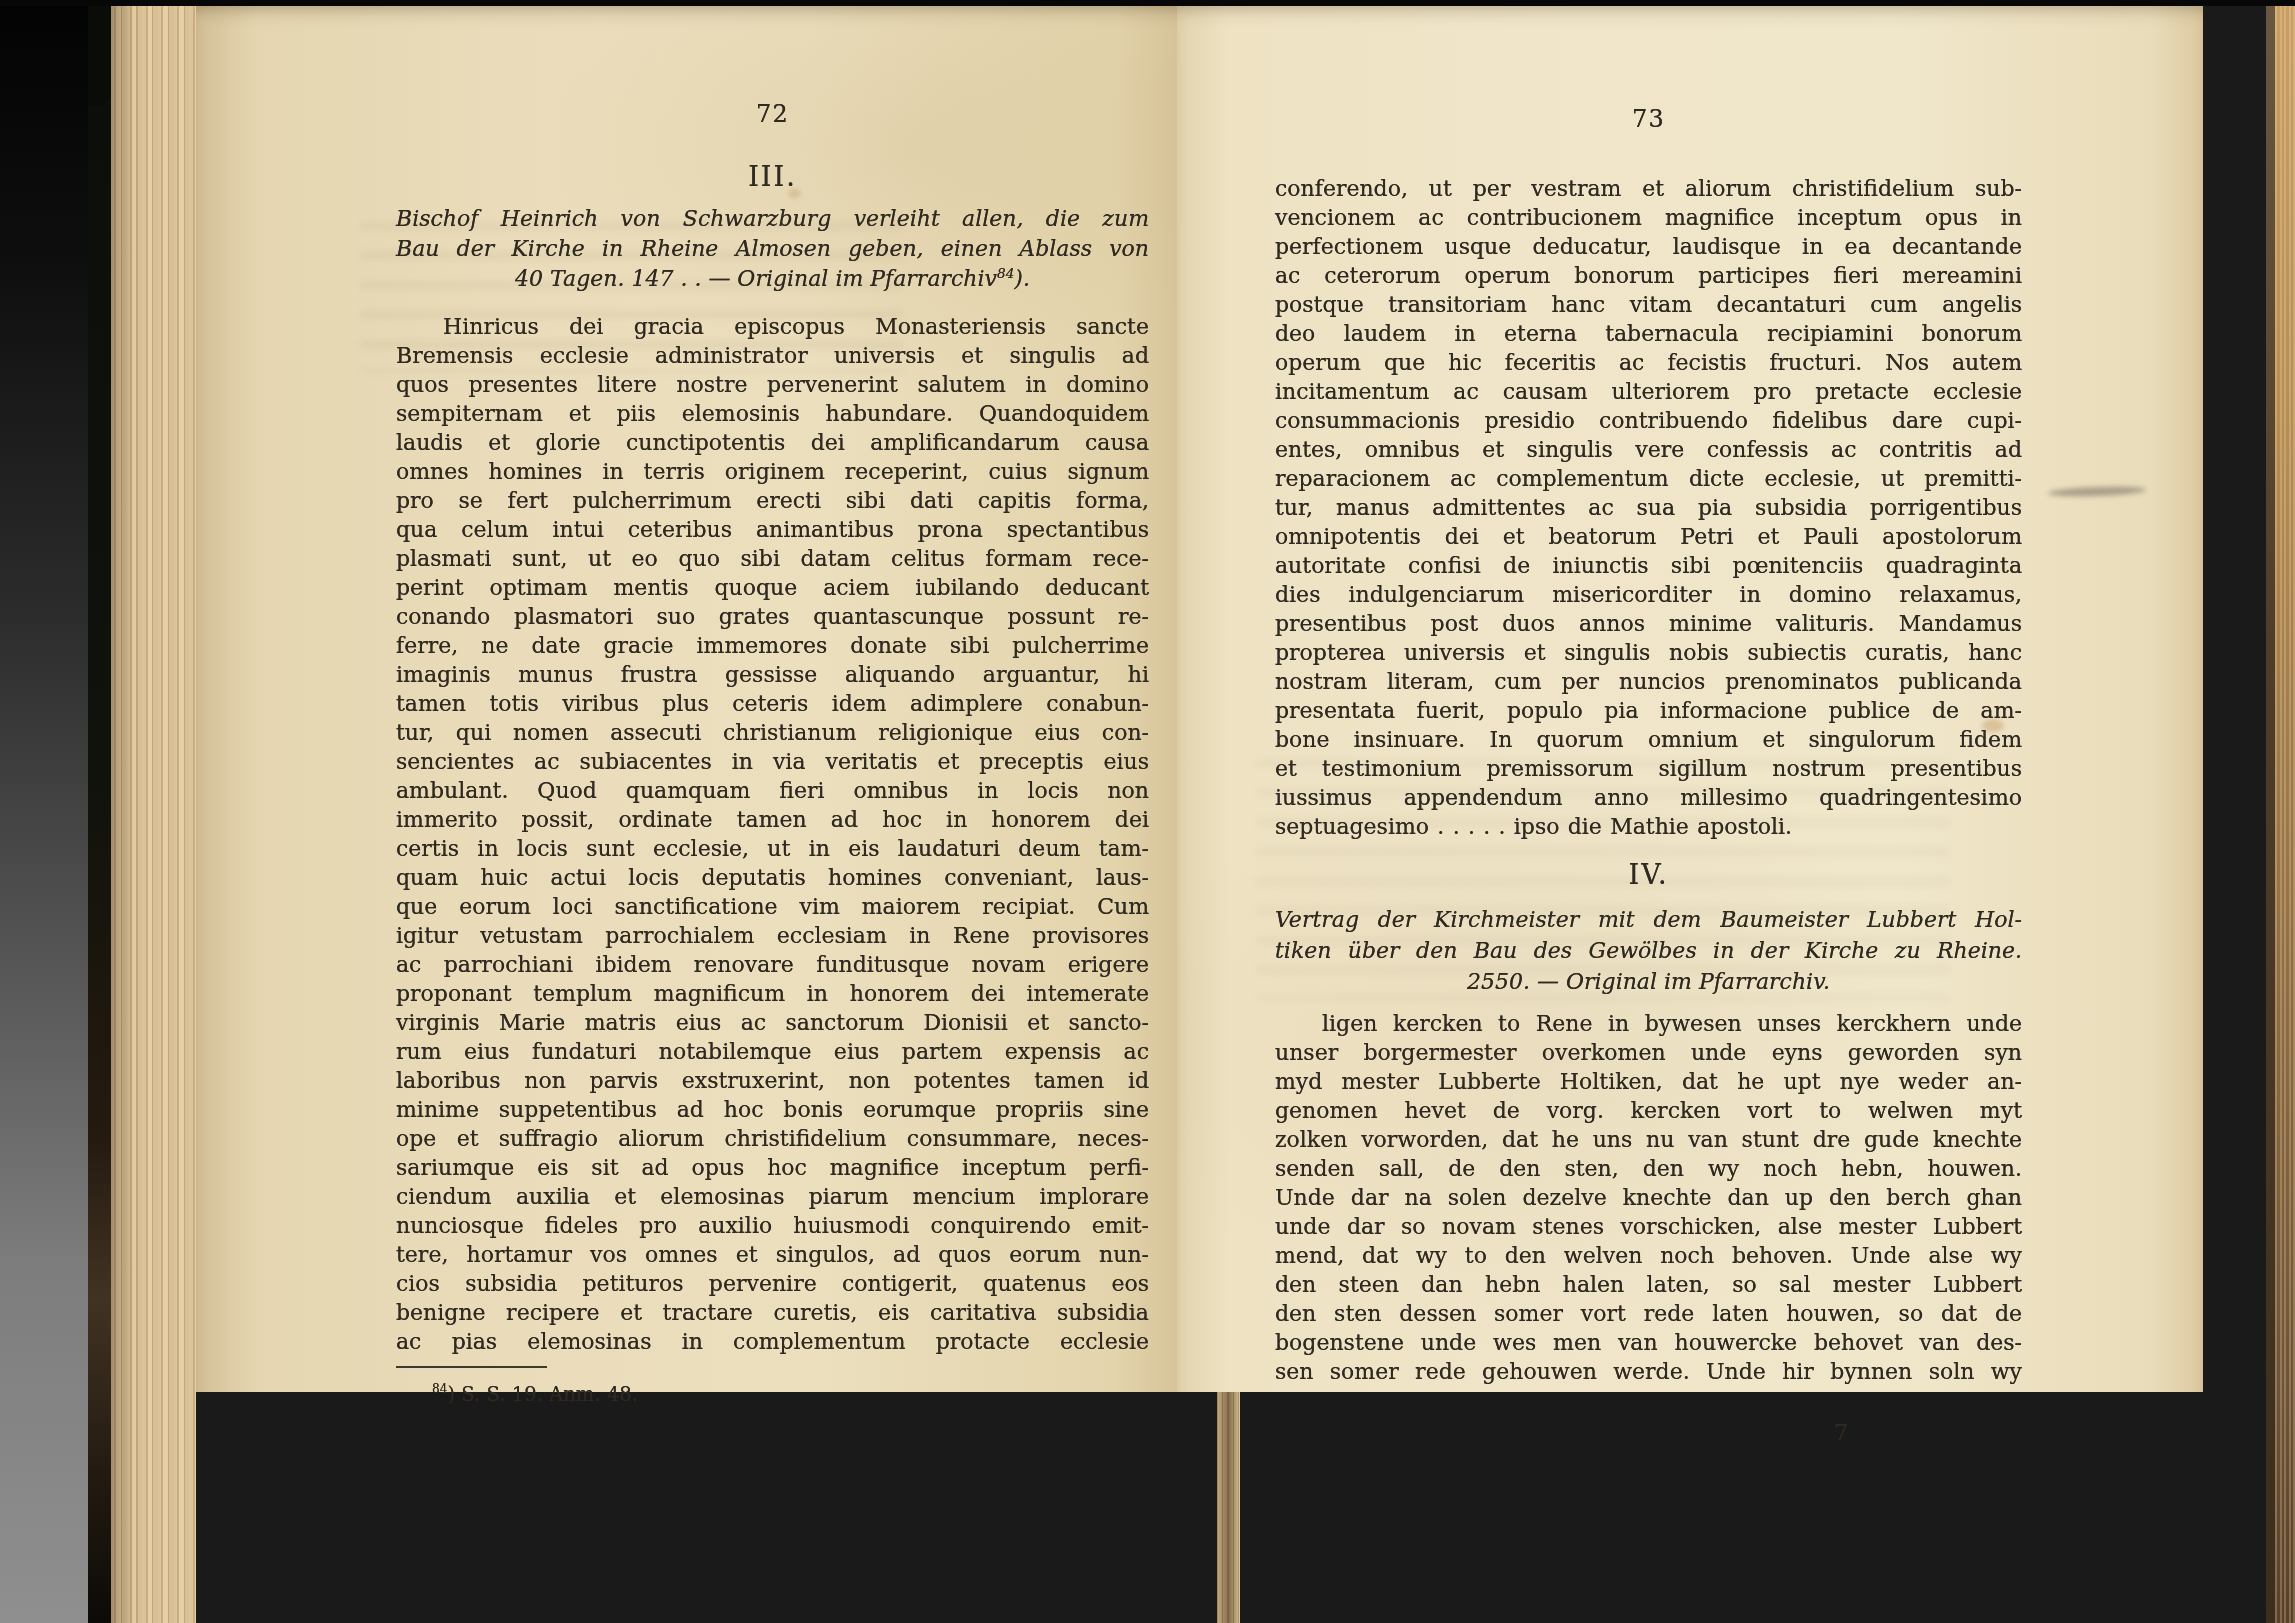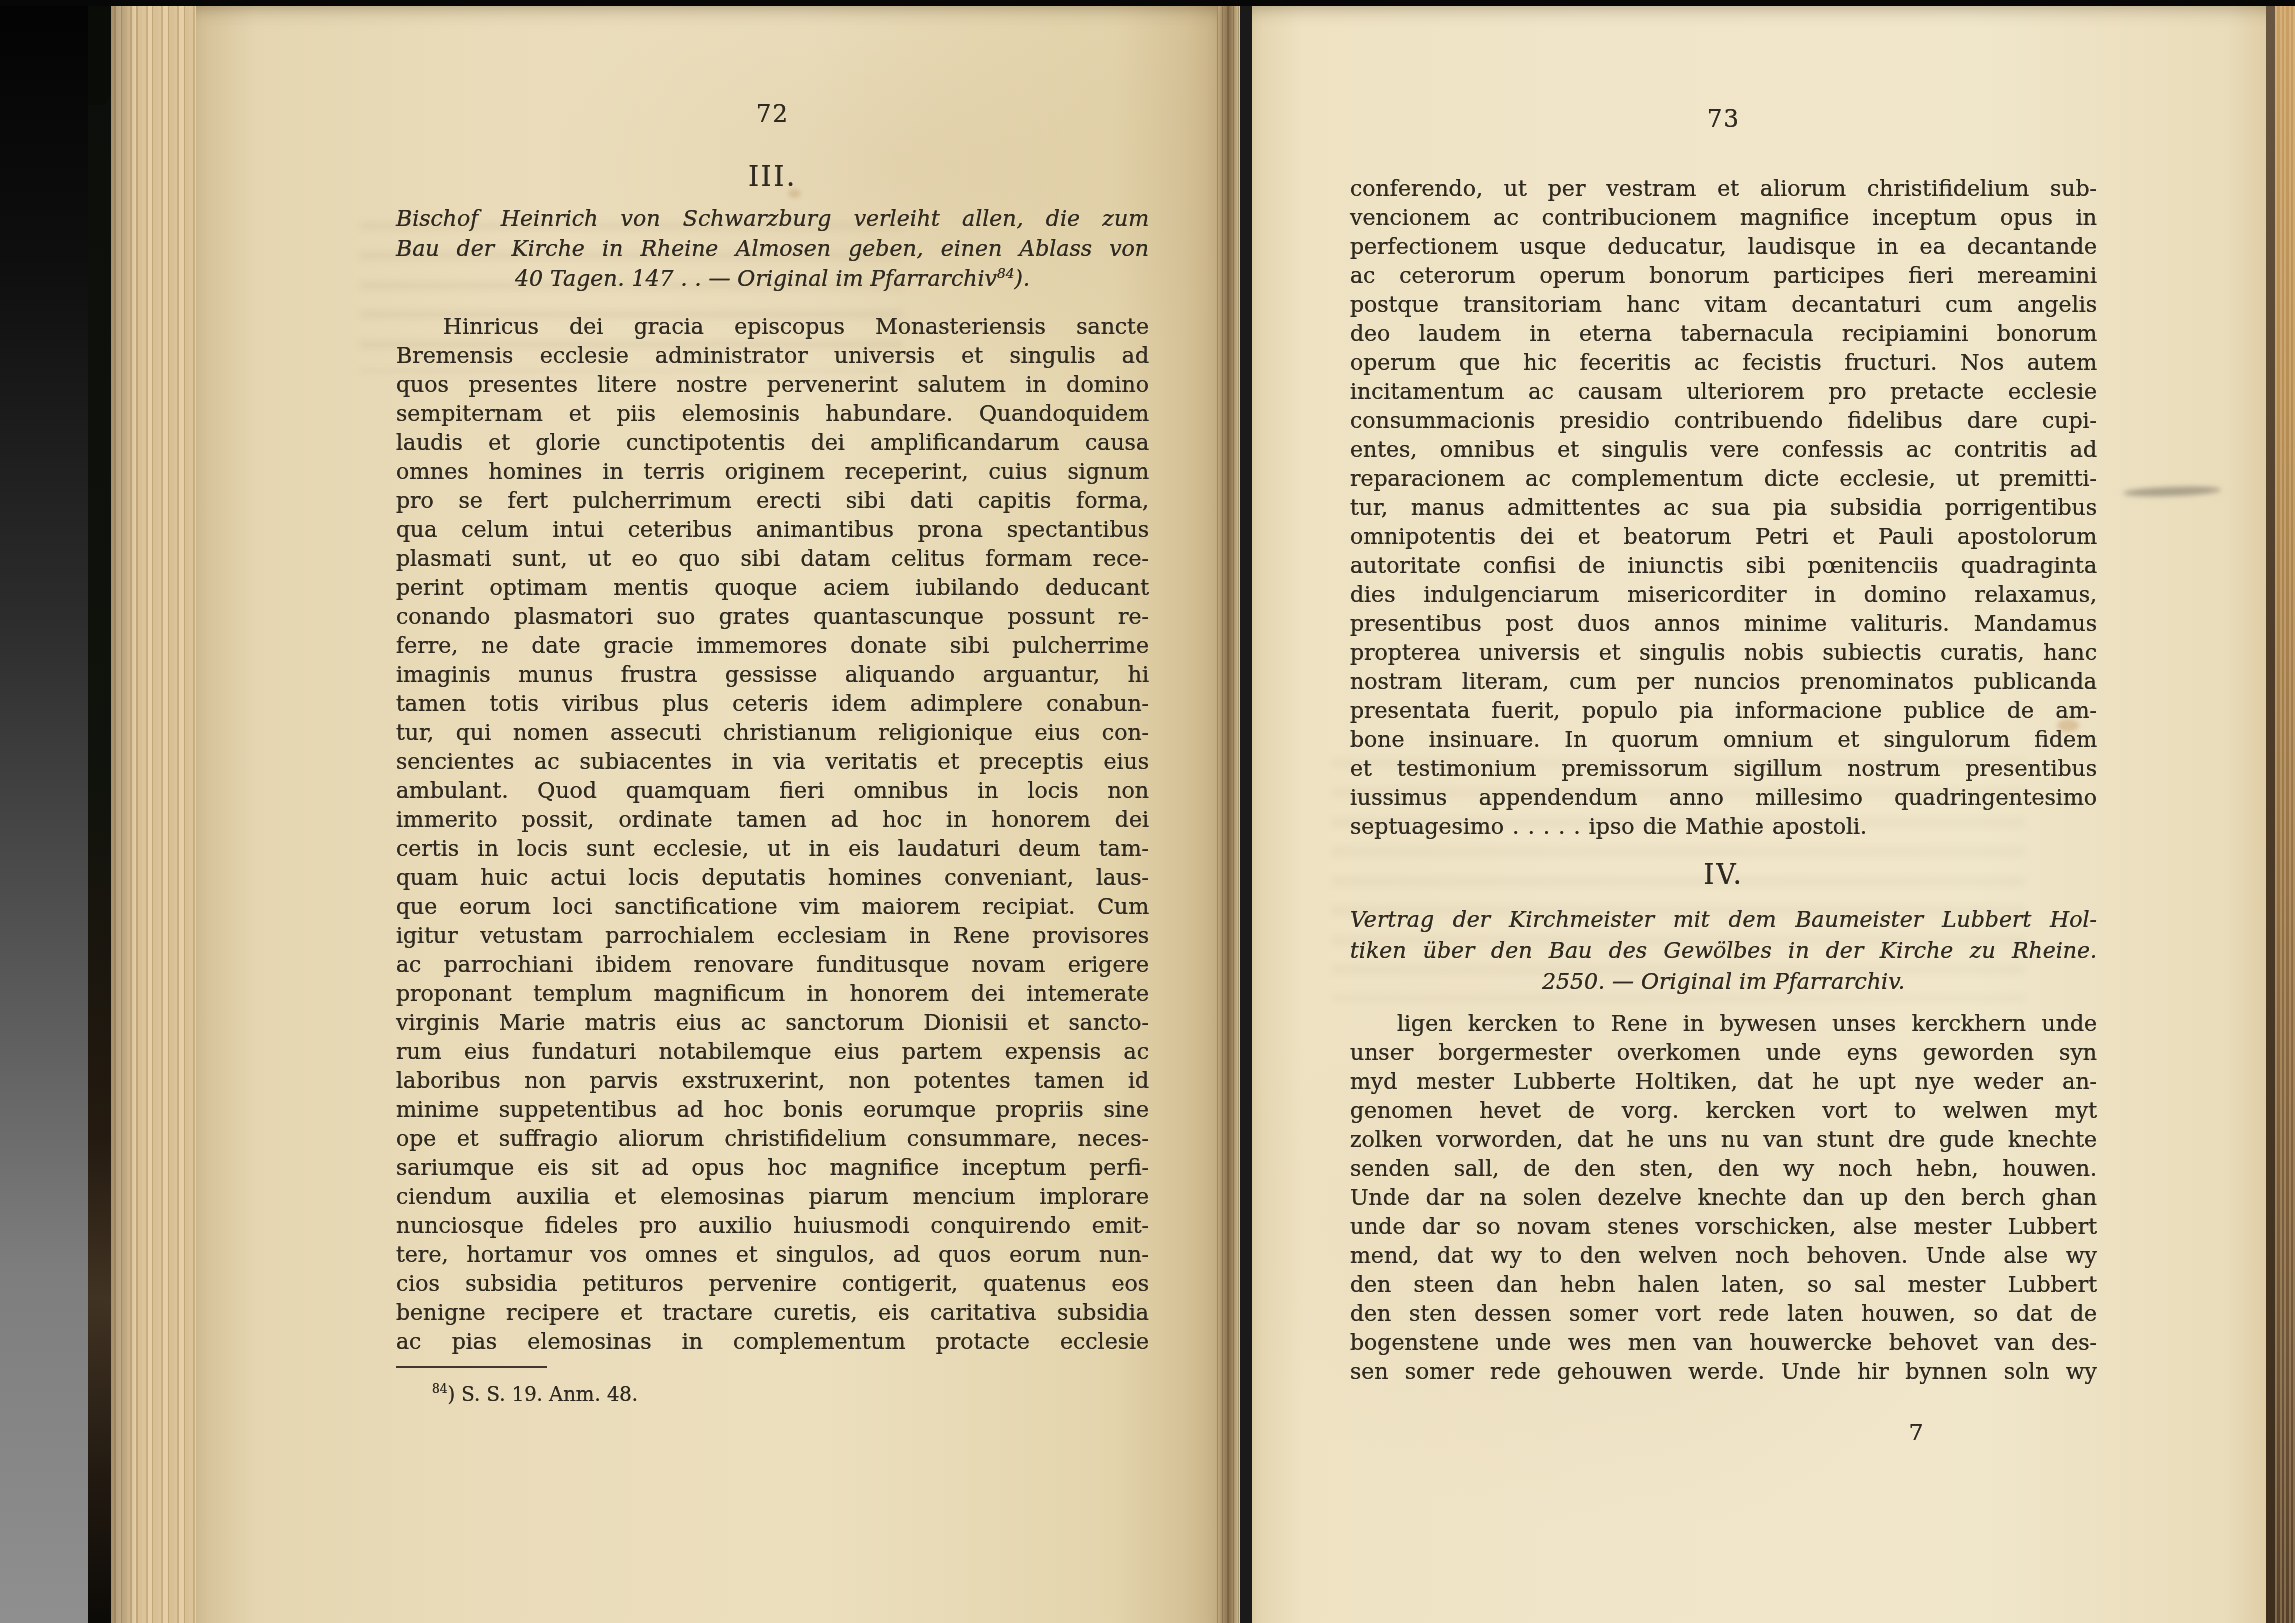--- a/index.html
+++ b/index.html
@@ -27,27 +27,27 @@
       linear-gradient(90deg,#c4ad82 0%,#97805b 35%,#8a7350 55%,#bda77d 85%,#dccba6 100%); }
   .edge-dark-line { left:2266px; top:0; width:9.2px; height:1623px;
     background:linear-gradient(180deg,#6a5741 0%,#4f3d29 40%,#3c2d1c 100%); }
   .edge-strip-right { left:2275px; top:0; width:20px; height:1623px;
     background:
       repeating-linear-gradient(90deg,rgba(255,230,180,.25) 0 2px,rgba(0,0,0,0) 2px 4.6px),
       linear-gradient(180deg,#c99f66 0%,#b78e55 25%,#967348 55%,#6e5438 85%,#57402a 100%); }
   .top-bar { left:0; top:0; width:2295px; height:5.9px; background:#070707; }
 
   
-  .page { top:5.9px; height:1617px; }
+  .page { top:5.9px; height:1386px; }
   .page-left { left:196px; width:1021px;
     background:
       radial-gradient(ellipse 589px 393px at 70% 10%,rgba(198,172,124,.22),rgba(0,0,0,0) 62%),
       linear-gradient(90deg,#d3bf96 0%,#e5d6b1 6%,#eadcba 30%,#ecdfbe 60%,#e3d4ac 90%,#d5c197 97%,#c7b186 100%);
     box-shadow:inset 0 11.8px 19.6px -11.8px rgba(80,60,30,.5); }
-  .page-right { left:1252px; width:1026px;
+  .page-right { left:1177px; width:1026px;
     background:
       radial-gradient(ellipse 655px 524px at 35% 75%,rgba(200,178,134,.15),rgba(0,0,0,0) 60%),
       linear-gradient(90deg,#e2d3ad 0%,#eee2c3 5%,#f0e5c9 35%,#f0e6ca 70%,#e9dcba 95%,#dcc9a0 100%);
     box-shadow:inset 0 11.8px 19.6px -11.8px rgba(80,60,30,.45); }
 
   
   .pageno { font-size:24px; letter-spacing:1.3px; text-align:center; }
   .secno  { font-size:27px; letter-spacing:2px; text-align:center; }
   .lp-col { left:200px; width:753px; }
   .rp-col { left:98px;  width:747px; }

